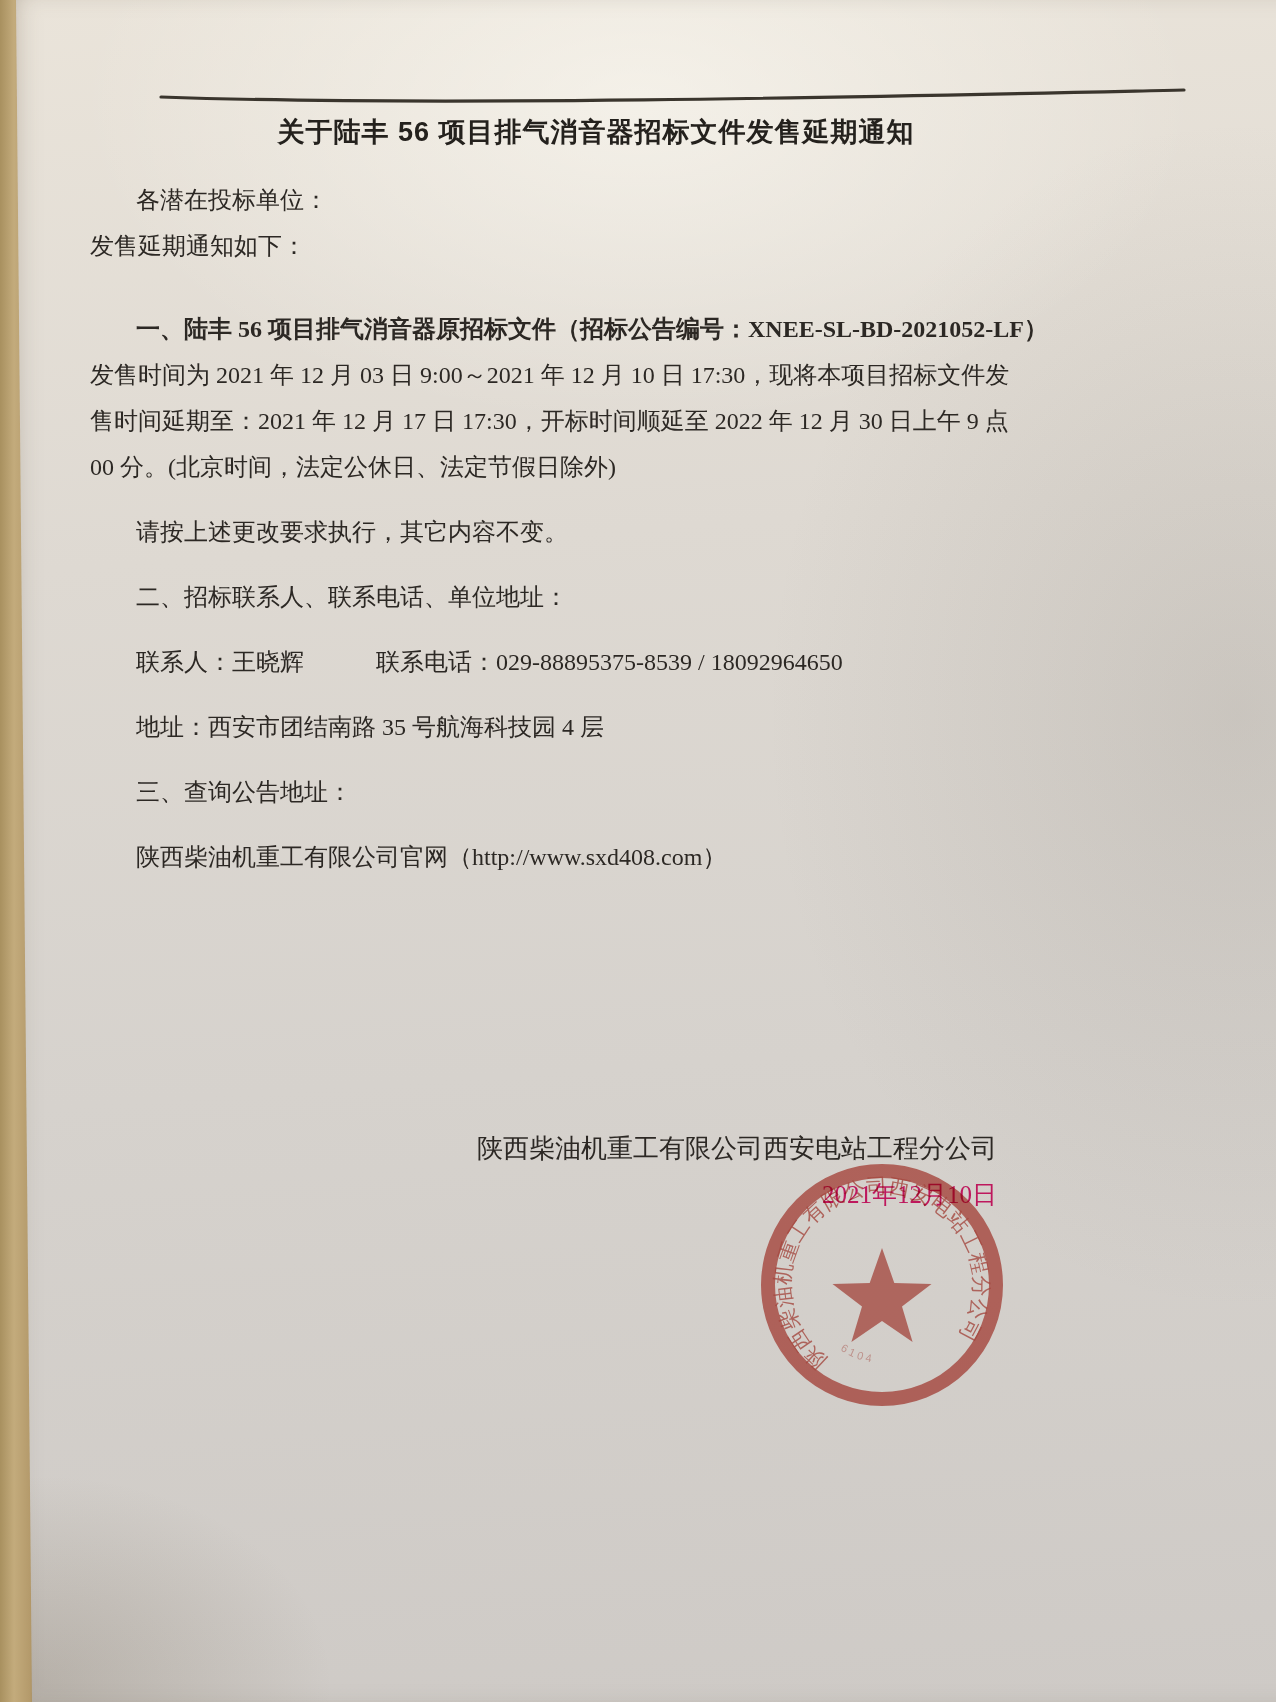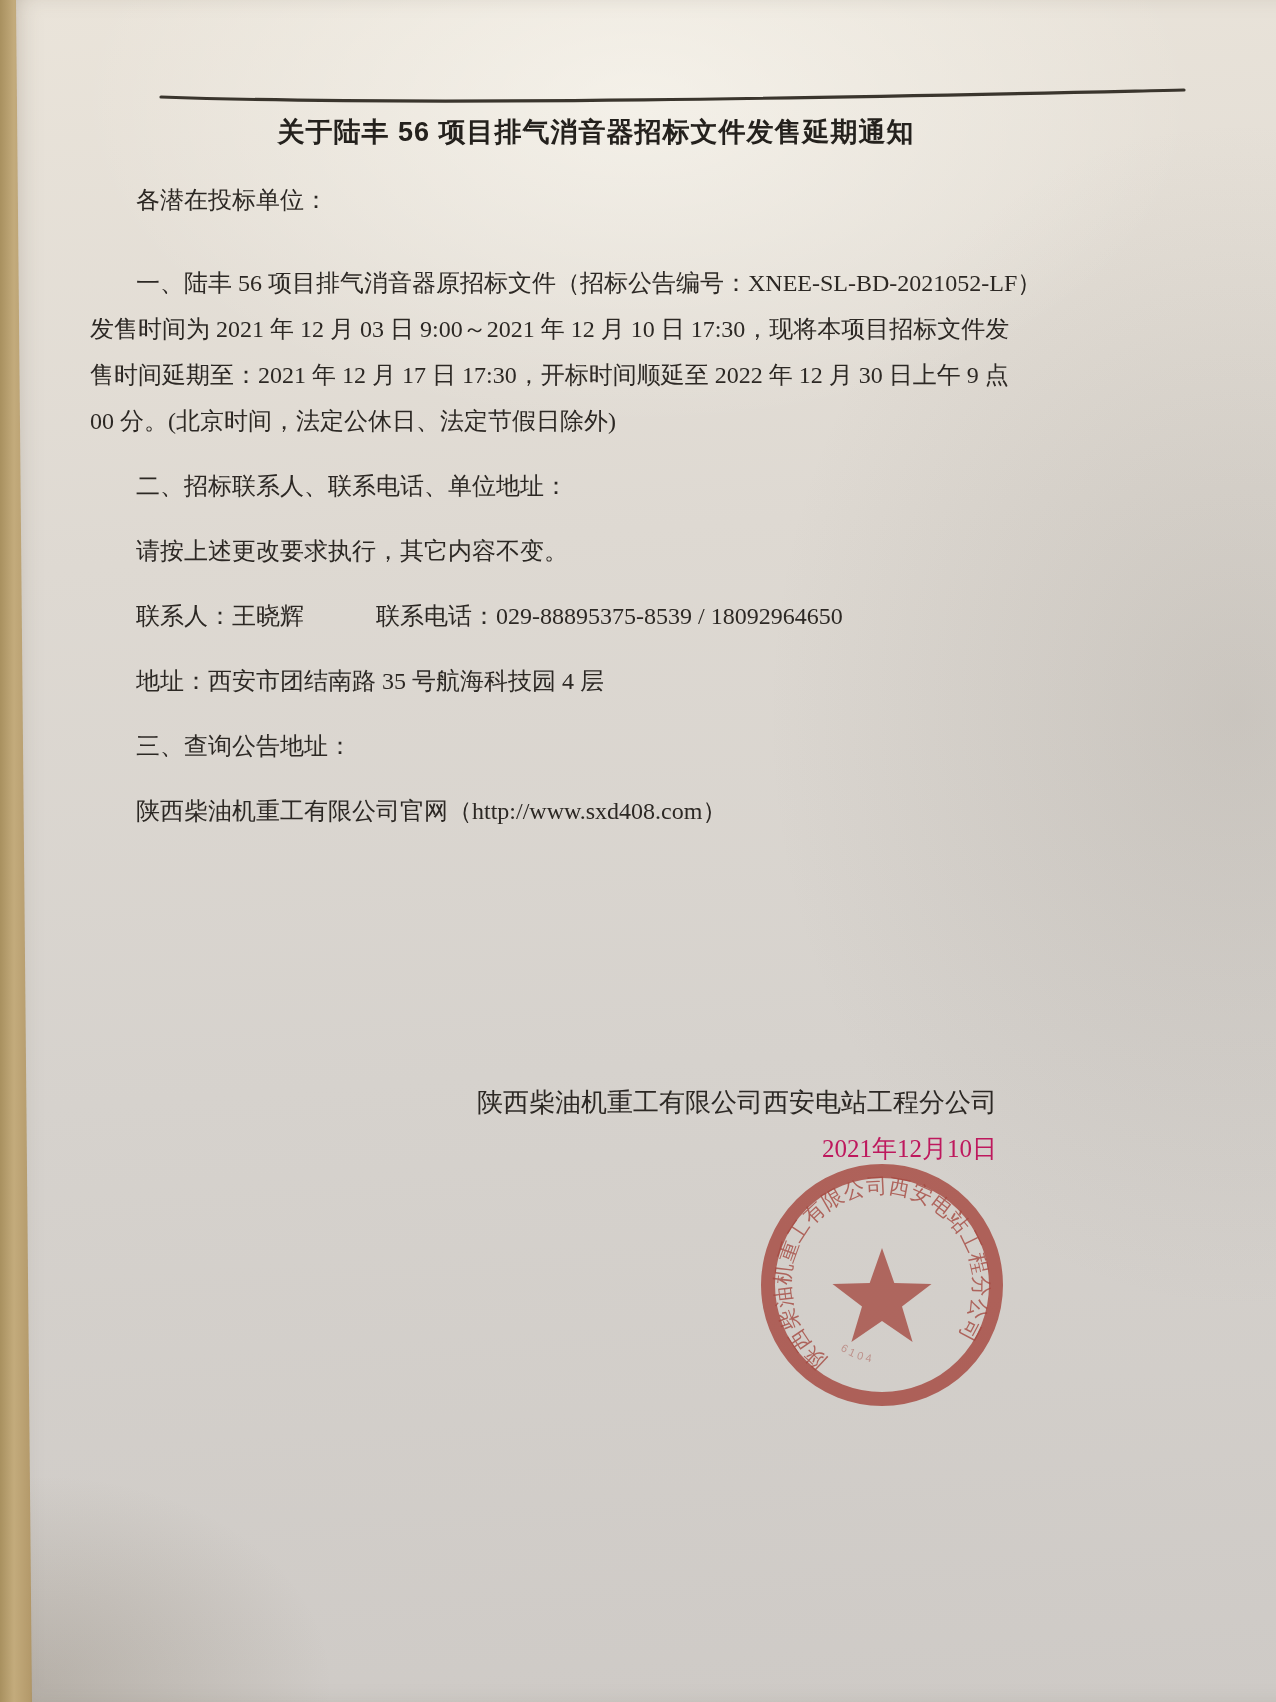--- a/index.html
+++ b/index.html
@@ -24,21 +24,21 @@
   .doc-title{
     font-family:"Liberation Sans",sans-serif;font-weight:bold;
     font-size:27px;line-height:40px;text-align:center;
     margin:0 150px 25px 40px;letter-spacing:1px;color:#24211d;
     white-space:nowrap;
   }
   .body-lines{margin-left:64px;font-size:24px;line-height:46px;white-space:nowrap;color:#2c2824;}
   .line{white-space:nowrap;}
   .line.indent{padding-left:46px;}
   .line.para{margin-top:19px;}
-  .line.para2{margin-top:37px;}
+  .line.para2{margin-top:37px;font-weight:bold;}
   .signature{margin-top:246px;text-align:right;padding-right:279px;position:relative;z-index:2;}
   .signature .company{font-size:26px;line-height:46px;color:#2c2824;white-space:nowrap;}
   .signature .date{font-size:25px;line-height:46px;color:#be185d;white-space:nowrap;}
   .seal{position:absolute;left:732px;top:1135px;width:300px;height:300px;z-index:3;
         mix-blend-mode:multiply;opacity:.88;filter:blur(.4px);}
 </style>
 </head>
 <body>
 
 <div class="photo">
@@ -48,26 +48,27 @@
   <div class="page">
 
     <svg class="rule-svg" viewBox="0 0 1276 120">
       <path d="M135,97 C 420,107 880,96 1158,90" stroke="#3a352d" stroke-width="3.2" fill="none" stroke-linecap="round"></path>
     </svg>
 
     <div class="doc-title">关于陆丰 56 项目排气消音器招标文件发售延期通知</div>
 
     <div class="body-lines">
         <div class="line indent">各潜在投标单位：</div>
+        <div class="line ">发售延期通知如下：</div>
         <div class="line indent para2">一、陆丰 56 项目排气消音器原招标文件（招标公告编号：XNEE-SL-BD-2021052-LF）</div>
         <div class="line ">发售时间为 2021 年 12 月 03 日 9:00～2021 年 12 月 10 日 17:30，现将本项目招标文件发</div>
         <div class="line ">售时间延期至：2021 年 12 月 17 日 17:30，开标时间顺延至 2022 年 12 月 30 日上午 9 点</div>
         <div class="line ">00 分。(北京时间，法定公休日、法定节假日除外)</div>
+        <div class="line indent para">请按上述更改要求执行，其它内容不变。</div>
         <div class="line indent para">二、招标联系人、联系电话、单位地址：</div>
-        <div class="line indent para">请按上述更改要求执行，其它内容不变。</div>
         <div class="line indent para">联系人：王晓辉　　　联系电话：029-88895375-8539 / 18092964650</div>
         <div class="line indent para">地址：西安市团结南路 35 号航海科技园 4 层</div>
         <div class="line indent para">三、查询公告地址：</div>
         <div class="line indent para">陕西柴油机重工有限公司官网（http://www.sxd408.com）</div>
       </div>
 
     <div class="signature">
       <div class="company">陕西柴油机重工有限公司西安电站工程分公司</div>
       <div class="date">2021年12月10日</div>
     </div>

